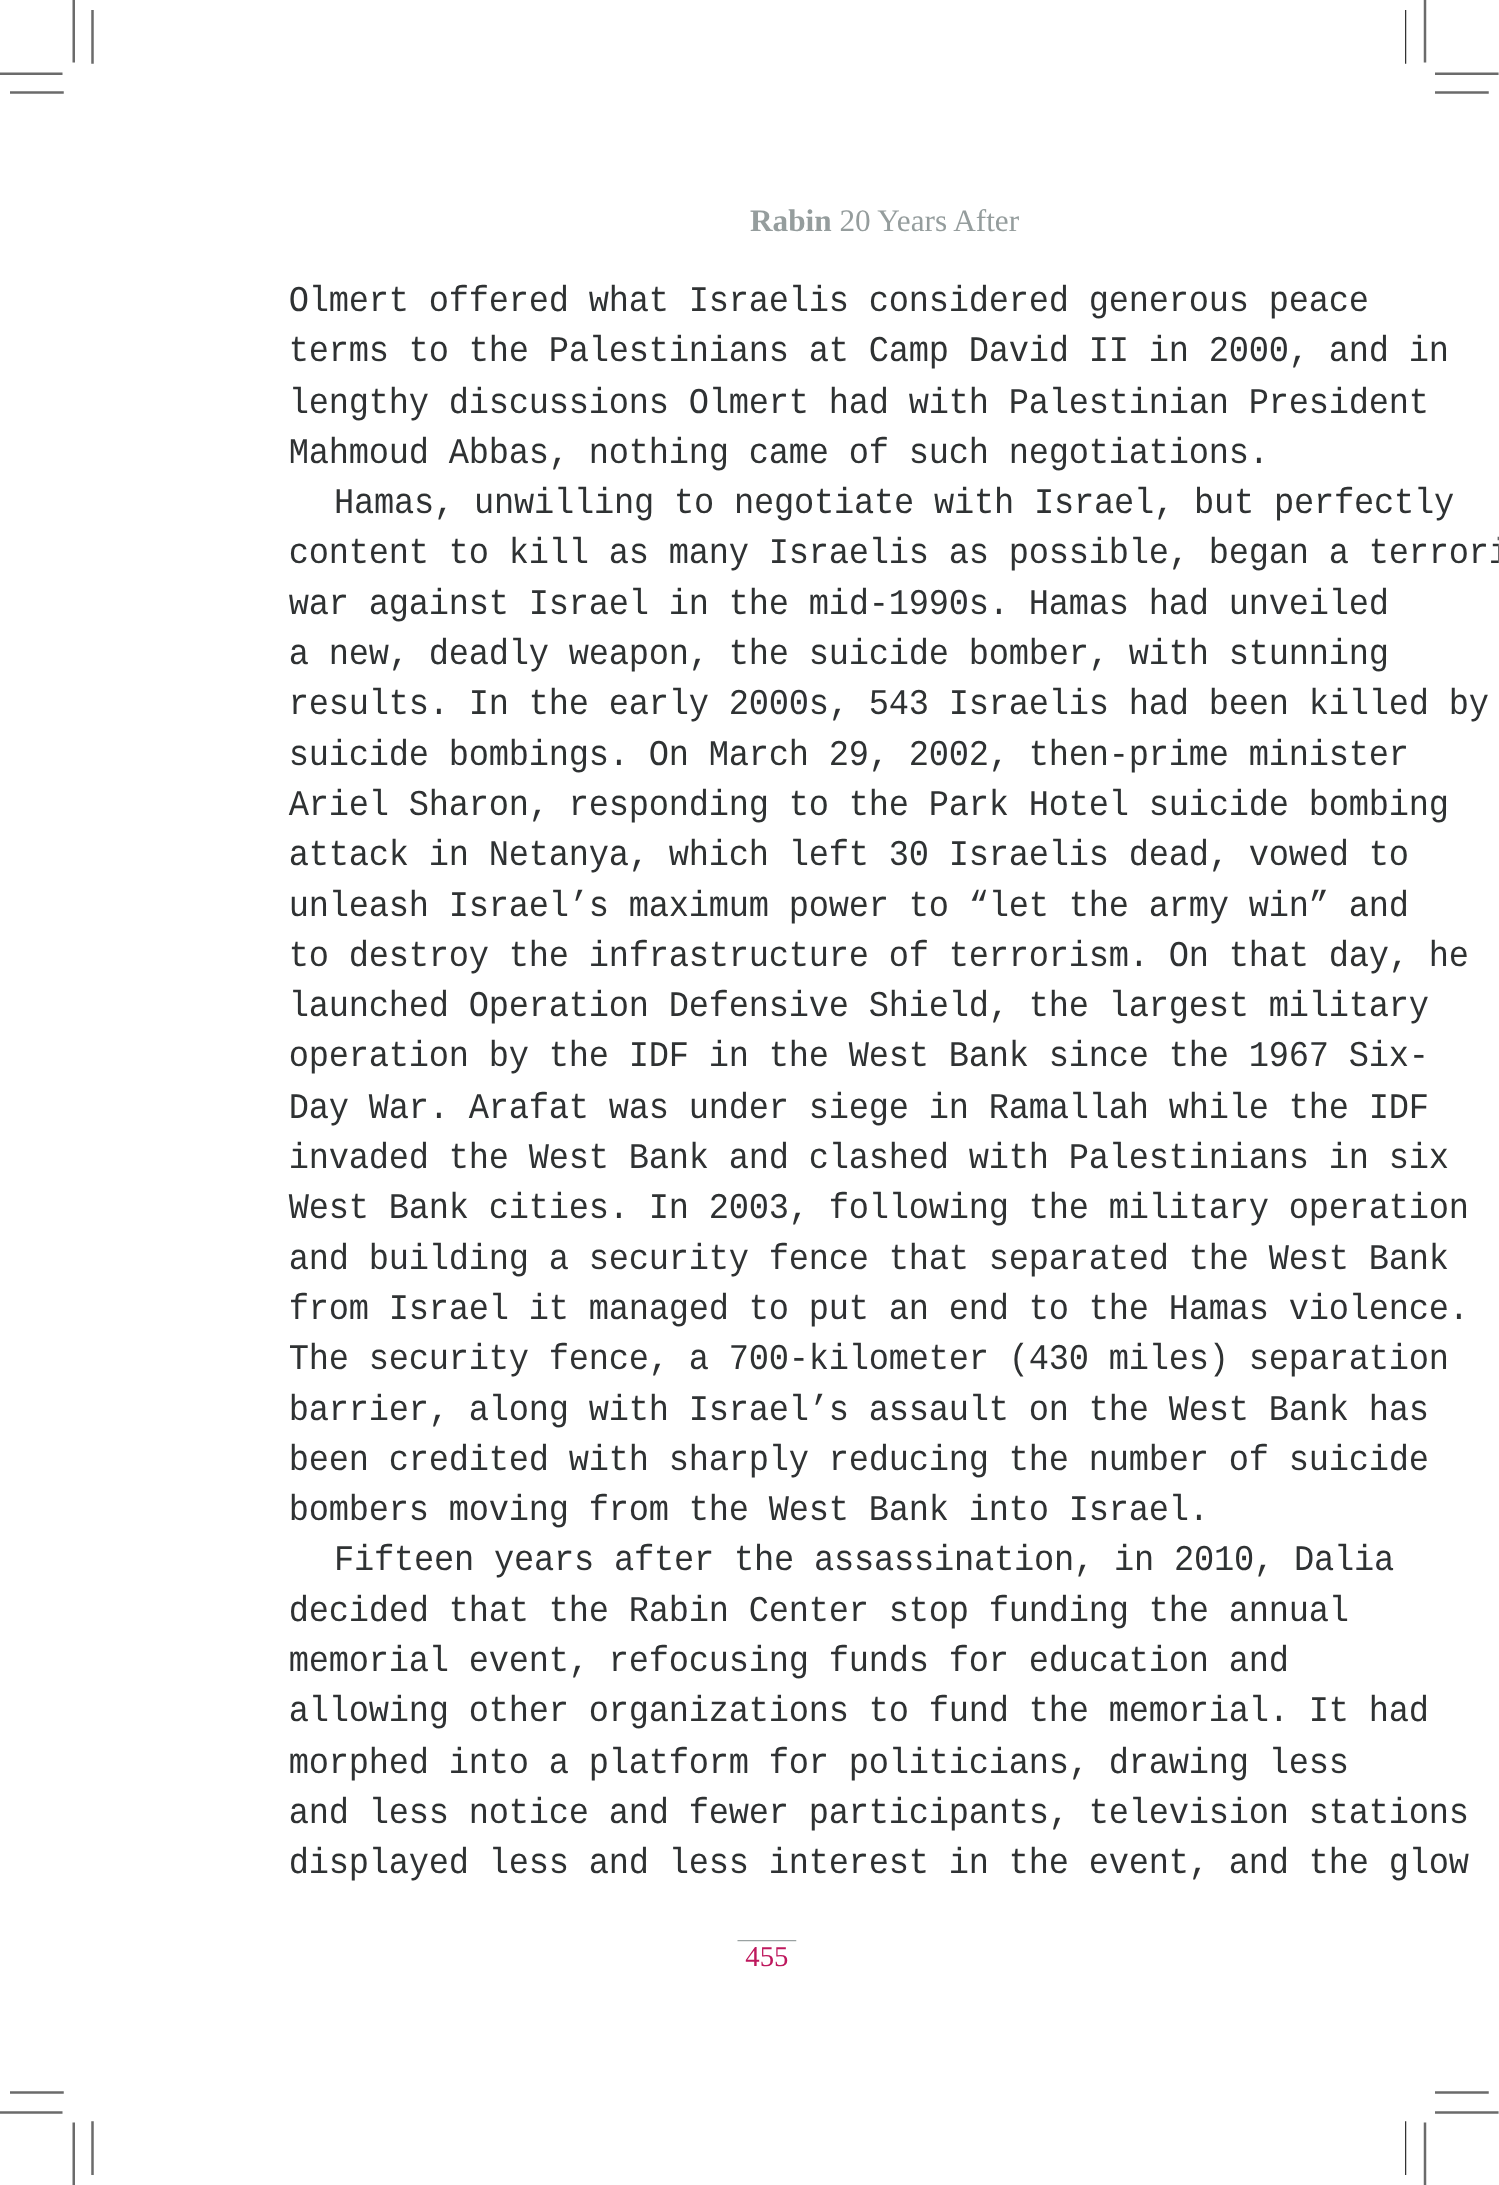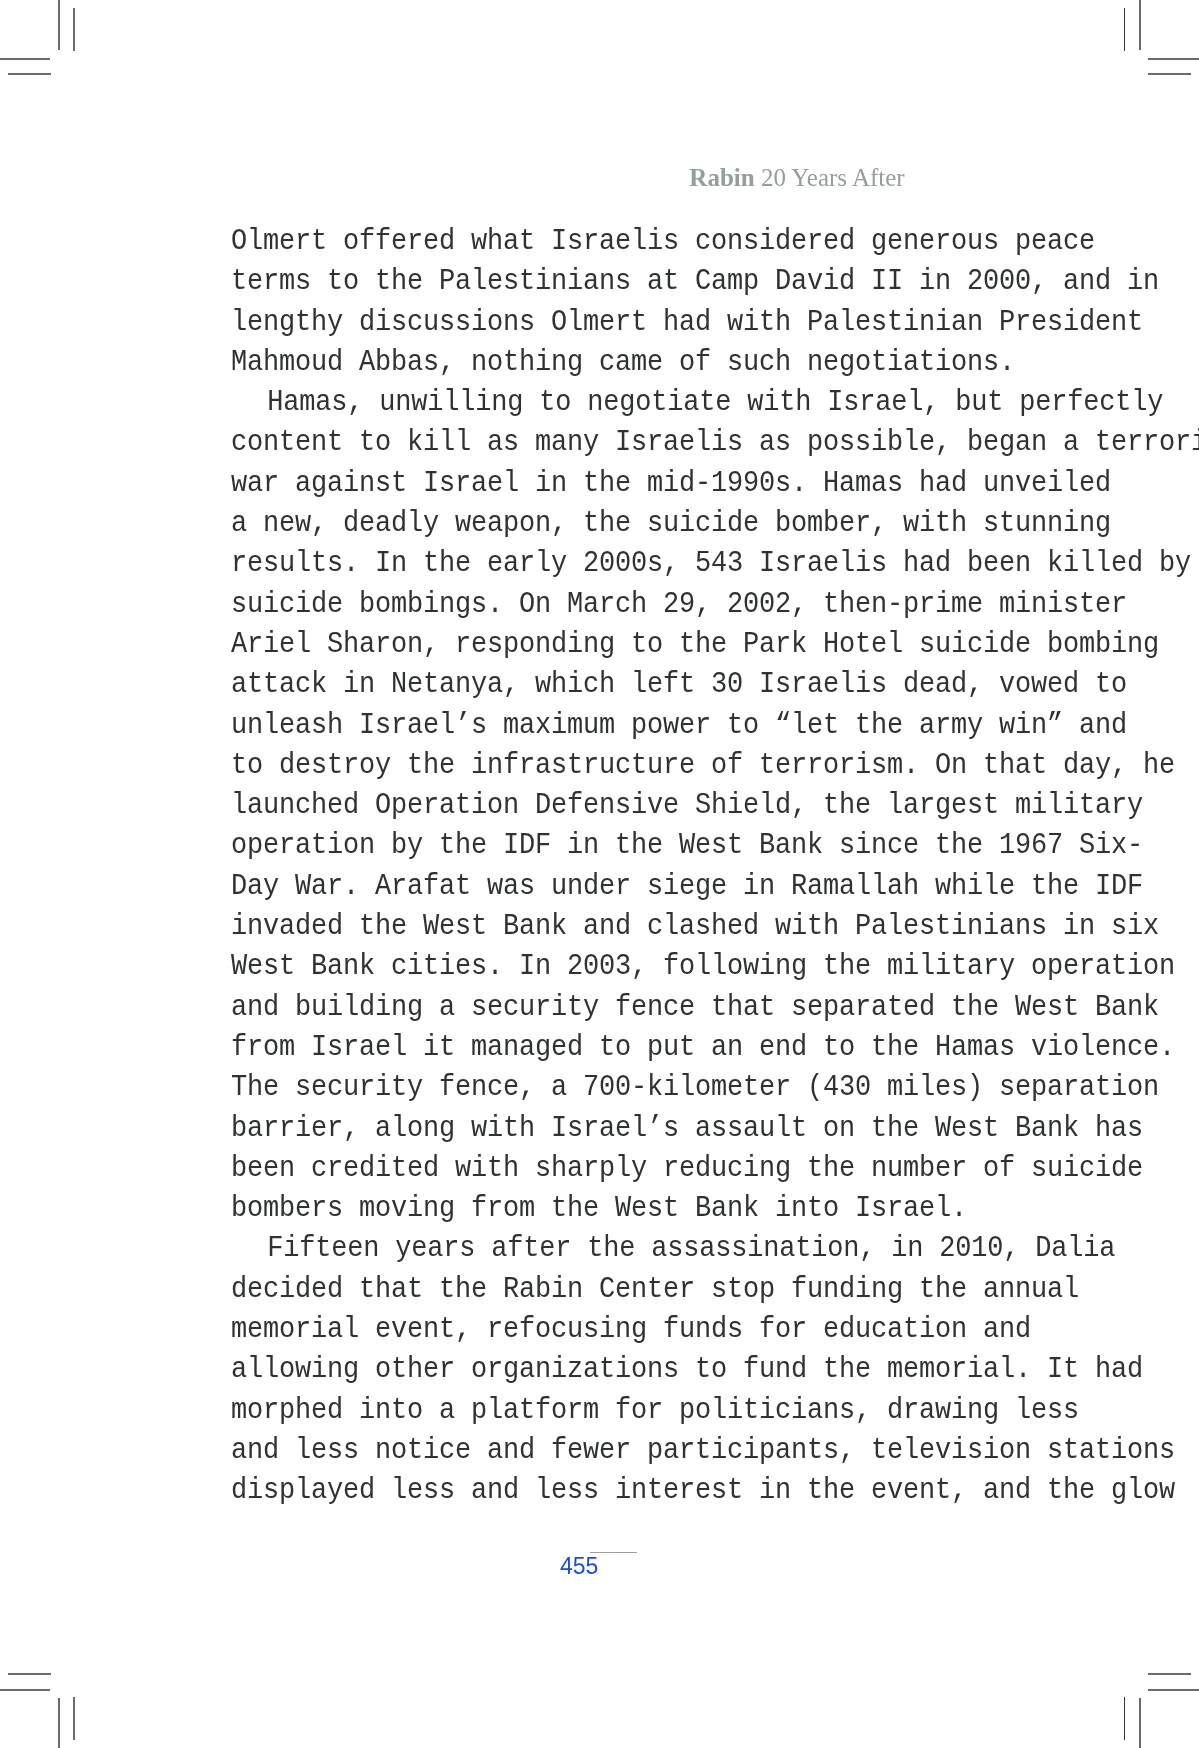--- a/index.html
+++ b/index.html
@@ -1,40 +1,40 @@
 <!DOCTYPE html>
 <html><head>
   <meta charset="utf-8">
   <style>
     html, body { margin: 0; padding: 0; background: #ffffff; }
     body { width: 1199px; height: 1748px; position: relative; overflow: hidden; }
     .crop { position: absolute; background: #6b6b6b; }
     .crop.dark { background: #333333; }
     .running-head {
       position: absolute; top: 163px; left: 600px; width: 394px;
-      text-align: center; color: #959d9d;
+      text-align: left; color: #959d9d;
       font-family: "Liberation Serif", serif; font-size: 25px; line-height: 30px;
     }
     .running-head b { font-weight: bold; }
     .body-text {
       position: absolute; left: 231px; top: 222px; width: 763px;
       font-family: Liberation Mono, monospace; font-size: 29px;
       color: #2f3233; letter-spacing: -0.2px;
     }
     .line {
       height: 40.3px; line-height: 40.3px; white-space: nowrap;
       text-align: justify; text-align-last: justify; overflow: visible;
       transform: scaleX(0.93); transform-origin: left center; width: 107.5%;
     }
     .line.last { text-align-last: left; }
     .line.indent { text-indent: 39px; }
     .folio-rule { position: absolute; left: 590px; top: 1552px; width: 47px; height: 1px; background: #9aa2a2; }
     .folio {
-      position: absolute; left: 560px; top: 1551px; width: 107px; text-align: left;
-      font-family: Liberation Sans, sans-serif; font-size: 23px; color: #1d4ed8; line-height: 30px;
+      position: absolute; left: 560px; top: 1551px; width: 107px; text-align: center;
+      font-family: Liberation Serif, serif; font-size: 23px; color: #be185d; line-height: 30px;
     }
   </style>
 </head>
 <body>
 
 <div class="crop" style="left:58px;top:0;width:2px;height:50px;"></div>
 <div class="crop" style="left:73px;top:8px;width:2px;height:43px;"></div>
 <div class="crop" style="left:0;top:58px;width:50px;height:2px;"></div>
 <div class="crop" style="left:8px;top:73px;width:43px;height:2px;"></div>
 

